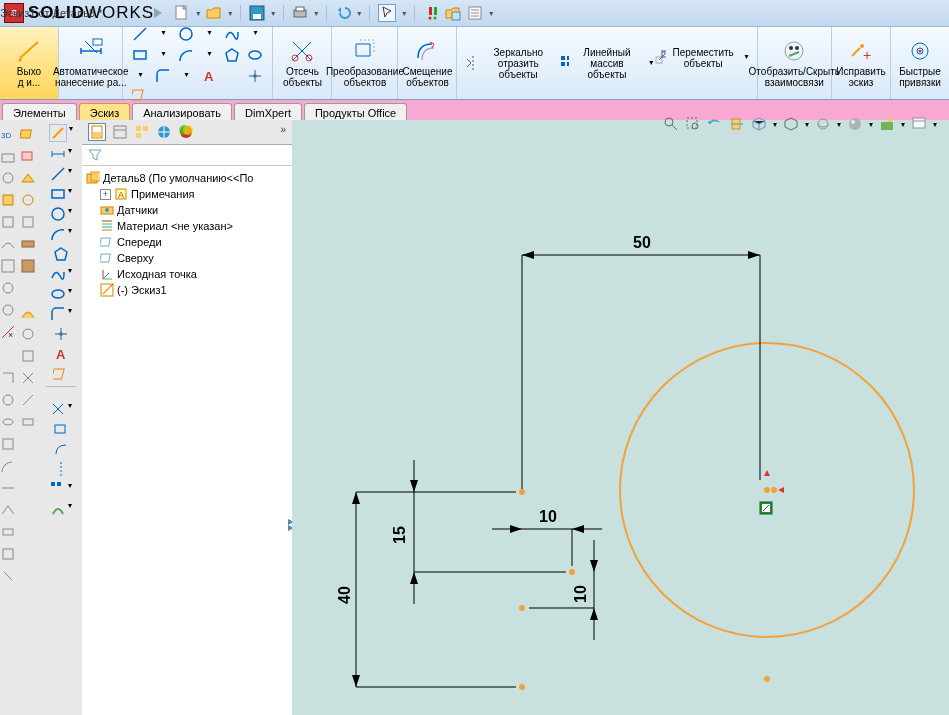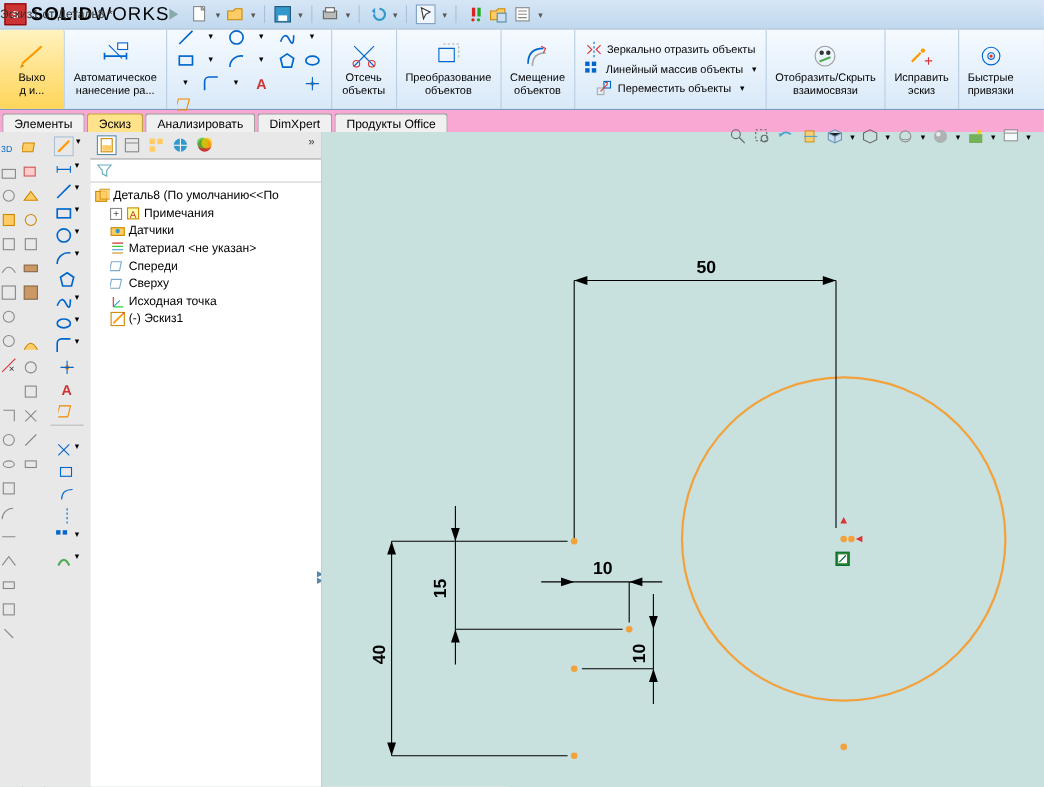--- a/index.html
+++ b/index.html
@@ -11,21 +11,21 @@
 .qat{display:flex;gap:6px;align-items:center}
 .qat .sep{width:1px;height:16px;background:#a8c0d8;margin:0 2px}
 .qicon{width:16px;height:16px;display:flex;align-items:center;justify-content:center}
 .doc-title{position:absolute;left:0;right:0;text-align:left;font-size:11px;color:#333;pointer-events:none}
 .ribbon{height:72px;background:linear-gradient(#f5faff,#d9e9f8);display:flex;border-bottom:1px solid #7a9cc0}
 .rgroup{border-right:1px solid #b8cee4;display:flex;flex-direction:column;align-items:center;justify-content:center;padding:2px 8px;text-align:center;font-size:10px;line-height:1.1;position:relative}
 .rgroup.big{min-width:42px}
 .rbtn-txt{margin-top:2px;white-space:pre}
 .rgroup.sel{background:linear-gradient(#fff3c0,#ffe38a,#ffd65a);border-radius:2px}
 .rgrid{display:grid;grid-template-columns:repeat(6,22px);grid-template-rows:repeat(3,20px);gap:1px;align-items:center;justify-items:center}
-.rlist{display:flex;flex-direction:column;align-items:center;font-size:10px;gap:2px}
+.rlist{display:flex;flex-direction:row;align-items:flex-start;font-size:10px;gap:2px}
 .rlist .row{display:flex;align-items:center;gap:4px}
 .tabs{height:22px;background:#f9a8d4;display:flex;gap:2px;align-items:end;padding-left:2px;border-bottom:1px solid #888}
 .tab{padding:3px 10px;background:#f0f0f0;border:1px solid #999;border-bottom:none;border-radius:3px 3px 0 0;font-size:11px}
 .tab.active{background:#ffe38a;border-color:#c0a040}
 .workspace{position:absolute;top:120px;left:0;right:0;bottom:0;background:#e4e4e4}
 .lbar,.lbar2{position:absolute;top:0;bottom:0;width:20px;background:#e8e8e8;border-right:1px solid #aaa;display:flex;flex-direction:column;gap:6px;padding-top:6px;align-items:flex-start}
 .lbar{left:0}
 .lbar2{left:20px}
 .lbar3{position:absolute;left:40px;top:0;bottom:0;width:42px;background:#e8e8e8;border-right:1px solid #aaa;display:flex;flex-direction:column;gap:4px;padding-top:4px;align-items:center}
 .sicon{width:16px;height:16px}

